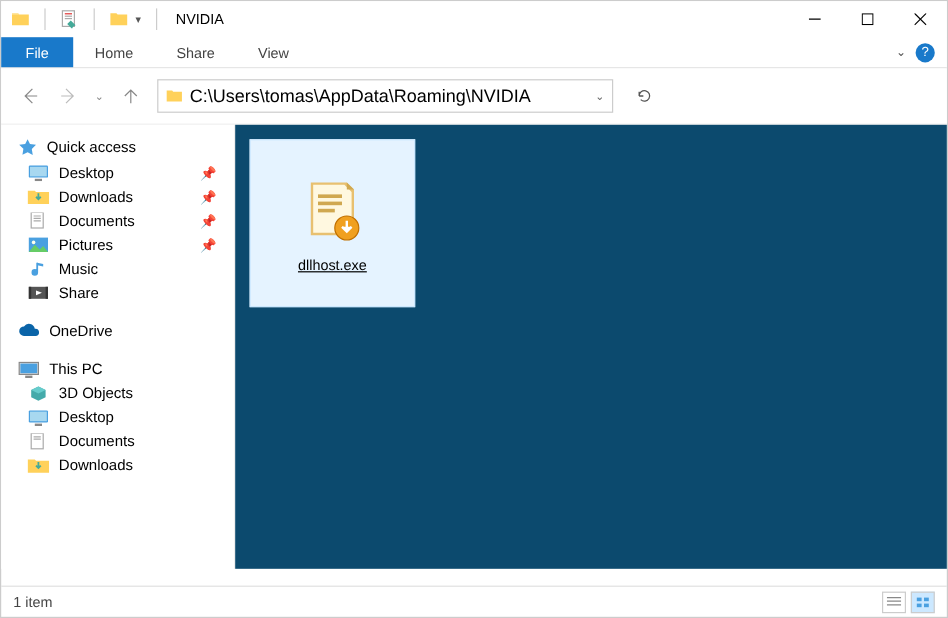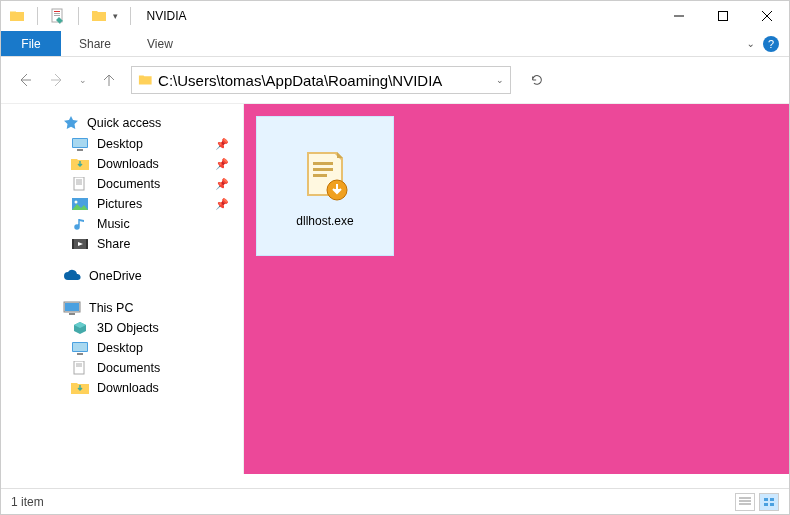--- a/index.html
+++ b/index.html
@@ -28,29 +28,29 @@
     .navbtn.disabled { color: #bbb; }
     .navbar .chev { font-size: 9px; color: #888; }
     .address { flex: 1; display: flex; align-items: center; border: 1px solid #ccc; height: 28px; padding: 0 6px; gap: 6px; max-width: 380px; }
     .address .addr-text { font-size: 15px; width: 100%; border: none; outline: none; }
     .address .dd { color: #666; font-size: 9px; }
     .refresh { width: 28px; height: 28px; display: flex; align-items: center; justify-content: center; color: #555; }
     .search { flex: 0 0 220px; border: 1px solid #ccc; height: 28px; display: flex; align-items: center; padding: 0 8px; gap: 6px; color: #777; }
     .search input { border: none; outline: none; font-size: 12px; width: 100%; color: #555; }
     
     
-    .body { flex: 1; display: flex; min-height: 0; border-top: 1px solid #eee; padding-left: 48px; }
+    .body { flex: 1; display: flex; min-height: 0; border-top: 1px solid #eee; }
     .sidebar { width: 195px; background: #fff; overflow-y: auto; padding: 8px 0; border-right: 1px solid #eee; }
     .side-item { display: flex; align-items: center; gap: 8px; padding: 3px 14px 3px 22px; font-size: 12.5px; cursor: pointer; }
     .side-item.header { padding-left: 14px; }
     .side-item .pin { margin-left: auto; color: #aaa; font-size: 11px; }
     .side-sep { height: 12px; }
     .folder-icon { width: 18px; height: 14px; }
     
-    .content { flex: 1; background: #ec4899; padding: 12px; }
+    .content { flex: 1; background: #0c4a6e; padding: 12px; text-decoration: underline; }
     .file-tile { width: 138px; height: 140px; border: 1px solid #cce8ff; background: #e5f3ff; display: flex; flex-direction: column; align-items: center; justify-content: center; gap: 10px; }
     .file-tile .fname { font-size: 12px; }
     .file-icon-large { width: 60px; height: 60px; }
     
     
     .statusbar { height: 26px; border-top: 1px solid #e0e0e0; display: flex; align-items: center; padding: 0 10px; font-size: 12px; color: #444; margin-top: 14px; }
     .statusbar .views { margin-left: auto; display: flex; gap: 4px; }
     .statusbar .viewbtn { width: 20px; height: 18px; border: 1px solid #ccc; display: flex; align-items: center; justify-content: center; }
     .statusbar .viewbtn.active { background: #cce8ff; }
     
@@ -98,20 +98,21 @@
           <svg width="10" height="10" viewBox="0 0 10 10">
             <line x1="0" y1="0" x2="10" y2="10" stroke="#000"></line>
             <line x1="10" y1="0" x2="0" y2="10" stroke="#000"></line>
           </svg>
         </div>
     </div>
   </div>
 
   <div class="ribbon">
     <div class="file-tab">File</div>
+    <div class="tab">Home</div>
     <div class="tab">Share</div>
     <div class="tab">View</div>
     <div class="right">
       <span style="color:#555;font-size:10px">⌄</span>
       <div class="help">?</div>
     </div>
   </div>
 
   <div class="navbar">
     <div class="navbtn disabled">

